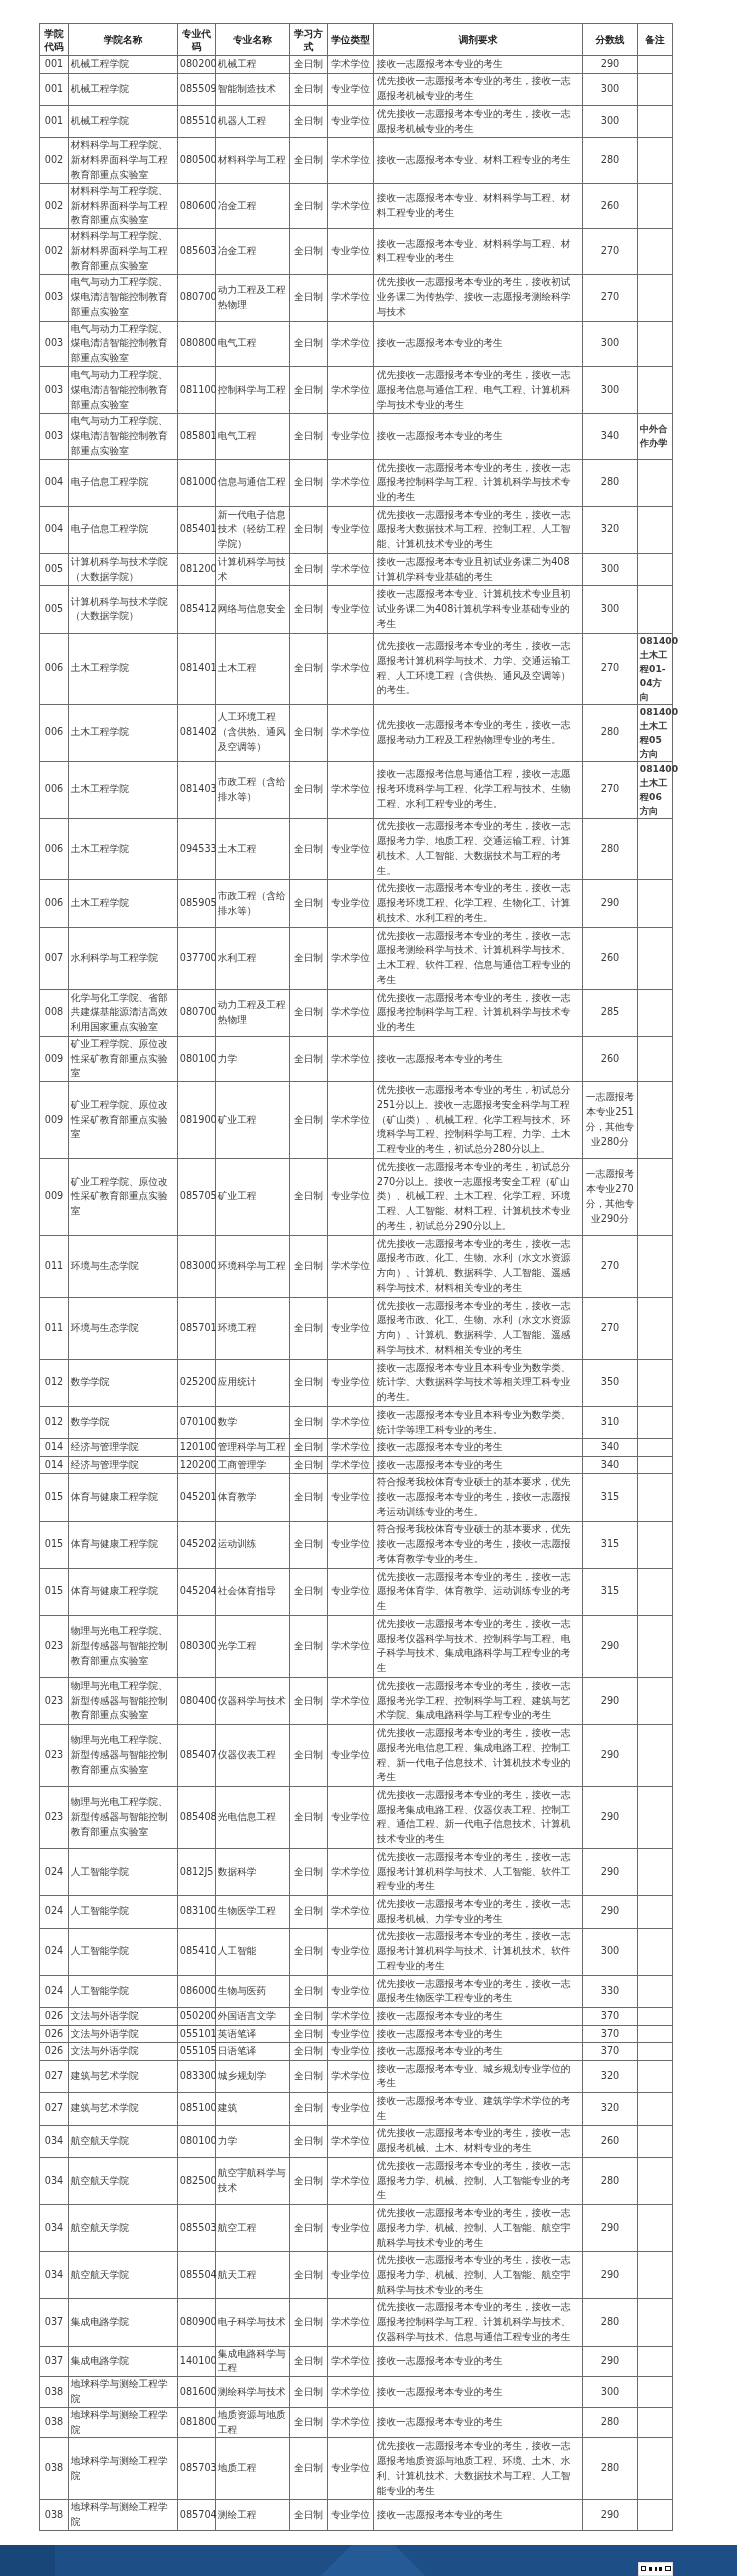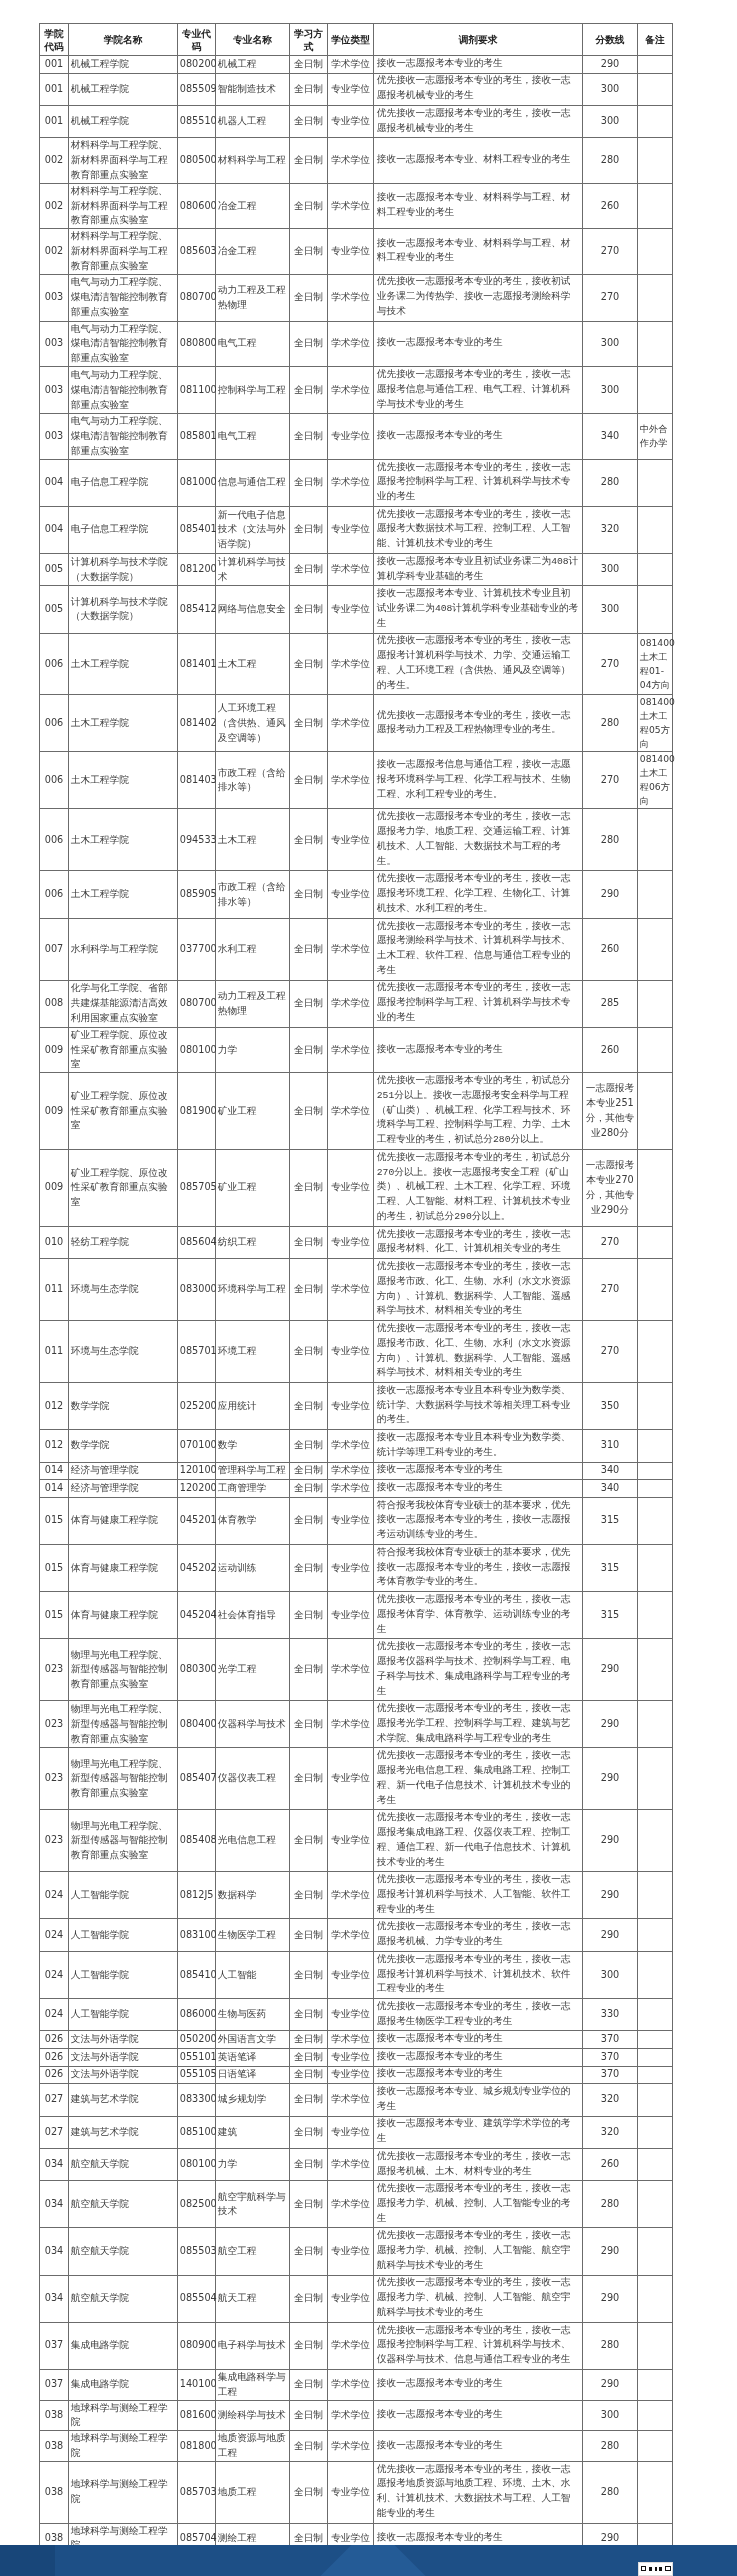--- a/index.html
+++ b/index.html
@@ -5,22 +5,22 @@
   html, body { margin: 0; padding: 0; background: #ffffff; }
   body { width: 738px; height: 2576px; position: relative; overflow: hidden;
          font-family: "DejaVu Sans", "Liberation Sans", sans-serif; color: #333; }
   .table-wrap { position: absolute; left: 39px; top: 23px; width: 633px; }
   table { border-collapse: collapse; width: 633px; table-layout: fixed; font-size: 9.7px; }
   th, td { border: 0.9px solid #6b6b6b; padding: 0 1.8px; vertical-align: middle; line-height: 14.8px; }
   th { font-weight: bold; text-align: center; height: 31px; color: #222; font-size: 9.7px; line-height: 13px; }
   td { color: #3a3a3a; }
   td.c { text-align: center; }
   td.l { text-align: left; }
-  td.req { padding: 0.9px 2.8px; font-family: Liberation Mono, monospace; }
-  td.note { font-size: 9.2px; line-height: 14px; }
+  td.req { padding: 0.9px 2.8px; }
+  td.note { font-size: 9.2px; line-height: 14px; font-weight: bold; }
   tr.row td { height: auto; }
   .footer { position: absolute; left: 0; top: 2545px; width: 738px; height: 31px;
             background: #1d4f86; overflow: hidden; }
   .footer .diamond { position: absolute; left: 304px; top: 7.4px; width: 138px; height: 138px;
             background: #245b96; transform: rotate(45deg); }
   .footer .shade { position: absolute; left: 0; top: 0; width: 55px; height: 31px; background: #184679; }
   .qr { position: absolute; left: 638px; top: 2562px; width: 35px; height: 14px; background: #fff;
         border: 0.9px solid #ddd; box-sizing: border-box; }
   .qr span { position: absolute; top: 2.8px; width: 5.5px; height: 5.5px; border: 1.8px solid #111; box-sizing: border-box; }
   .qr i { position: absolute; top: 3.7px; width: 2.8px; height: 4.6px; background: #111; }
@@ -173,21 +173,21 @@
           <td class="c">全日制</td>
           <td class="c">学术学位</td>
           <td class="l req">优先接收一志愿报考本专业的考生，接收一志愿报考控制科学与工程、计算机科学与技术专业的考生</td>
           <td class="c">280</td>
           <td class="l note"></td>
         </tr>
         <tr class="row">
           <td class="c">004</td>
           <td class="l">电子信息工程学院</td>
           <td class="l">085401</td>
-          <td class="l">新一代电子信息技术（文法与外语学院）</td>
+          <td class="l">新一代电子信息技术（轻纺工程学院）</td>
           <td class="c">全日制</td>
           <td class="c">专业学位</td>
           <td class="l req">优先接收一志愿报考本专业的考生，接收一志愿报考大数据技术与工程、控制工程、人工智能、计算机技术专业的考生</td>
           <td class="c">320</td>
           <td class="l note"></td>
         </tr>
         <tr class="row">
           <td class="c">005</td>
           <td class="l">计算机科学与技术学院（大数据学院）</td>
           <td class="l">081200</td>
@@ -310,31 +310,20 @@
         </tr>
         <tr class="row">
           <td class="c">009</td>
           <td class="l">矿业工程学院、原位改性采矿教育部重点实验室</td>
           <td class="l">085705</td>
           <td class="l">矿业工程</td>
           <td class="c">全日制</td>
           <td class="c">专业学位</td>
           <td class="l req">优先接收一志愿报考本专业的考生，初试总分270分以上。接收一志愿报考安全工程（矿山类）、机械工程、土木工程、化学工程、环境工程、人工智能、材料工程、计算机技术专业的考生，初试总分290分以上。</td>
           <td class="c">一志愿报考本专业270分，其他专业290分</td>
-          <td class="l note"></td>
-        </tr>
-        <tr class="row">
-          <td class="c">010</td>
-          <td class="l">轻纺工程学院</td>
-          <td class="l">085604</td>
-          <td class="l">纺织工程</td>
-          <td class="c">全日制</td>
-          <td class="c">专业学位</td>
-          <td class="l req">优先接收一志愿报考本专业的考生，接收一志愿报考材料、化工、计算机相关专业的考生</td>
-          <td class="c">270</td>
           <td class="l note"></td>
         </tr>
         <tr class="row">
           <td class="c">011</td>
           <td class="l">环境与生态学院</td>
           <td class="l">083000</td>
           <td class="l">环境科学与工程</td>
           <td class="c">全日制</td>
           <td class="c">学术学位</td>
           <td class="l req">优先接收一志愿报考本专业的考生，接收一志愿报考市政、化工、生物、水利（水文水资源方向）、计算机、数据科学、人工智能、遥感科学与技术、材料相关专业的考生</td>

